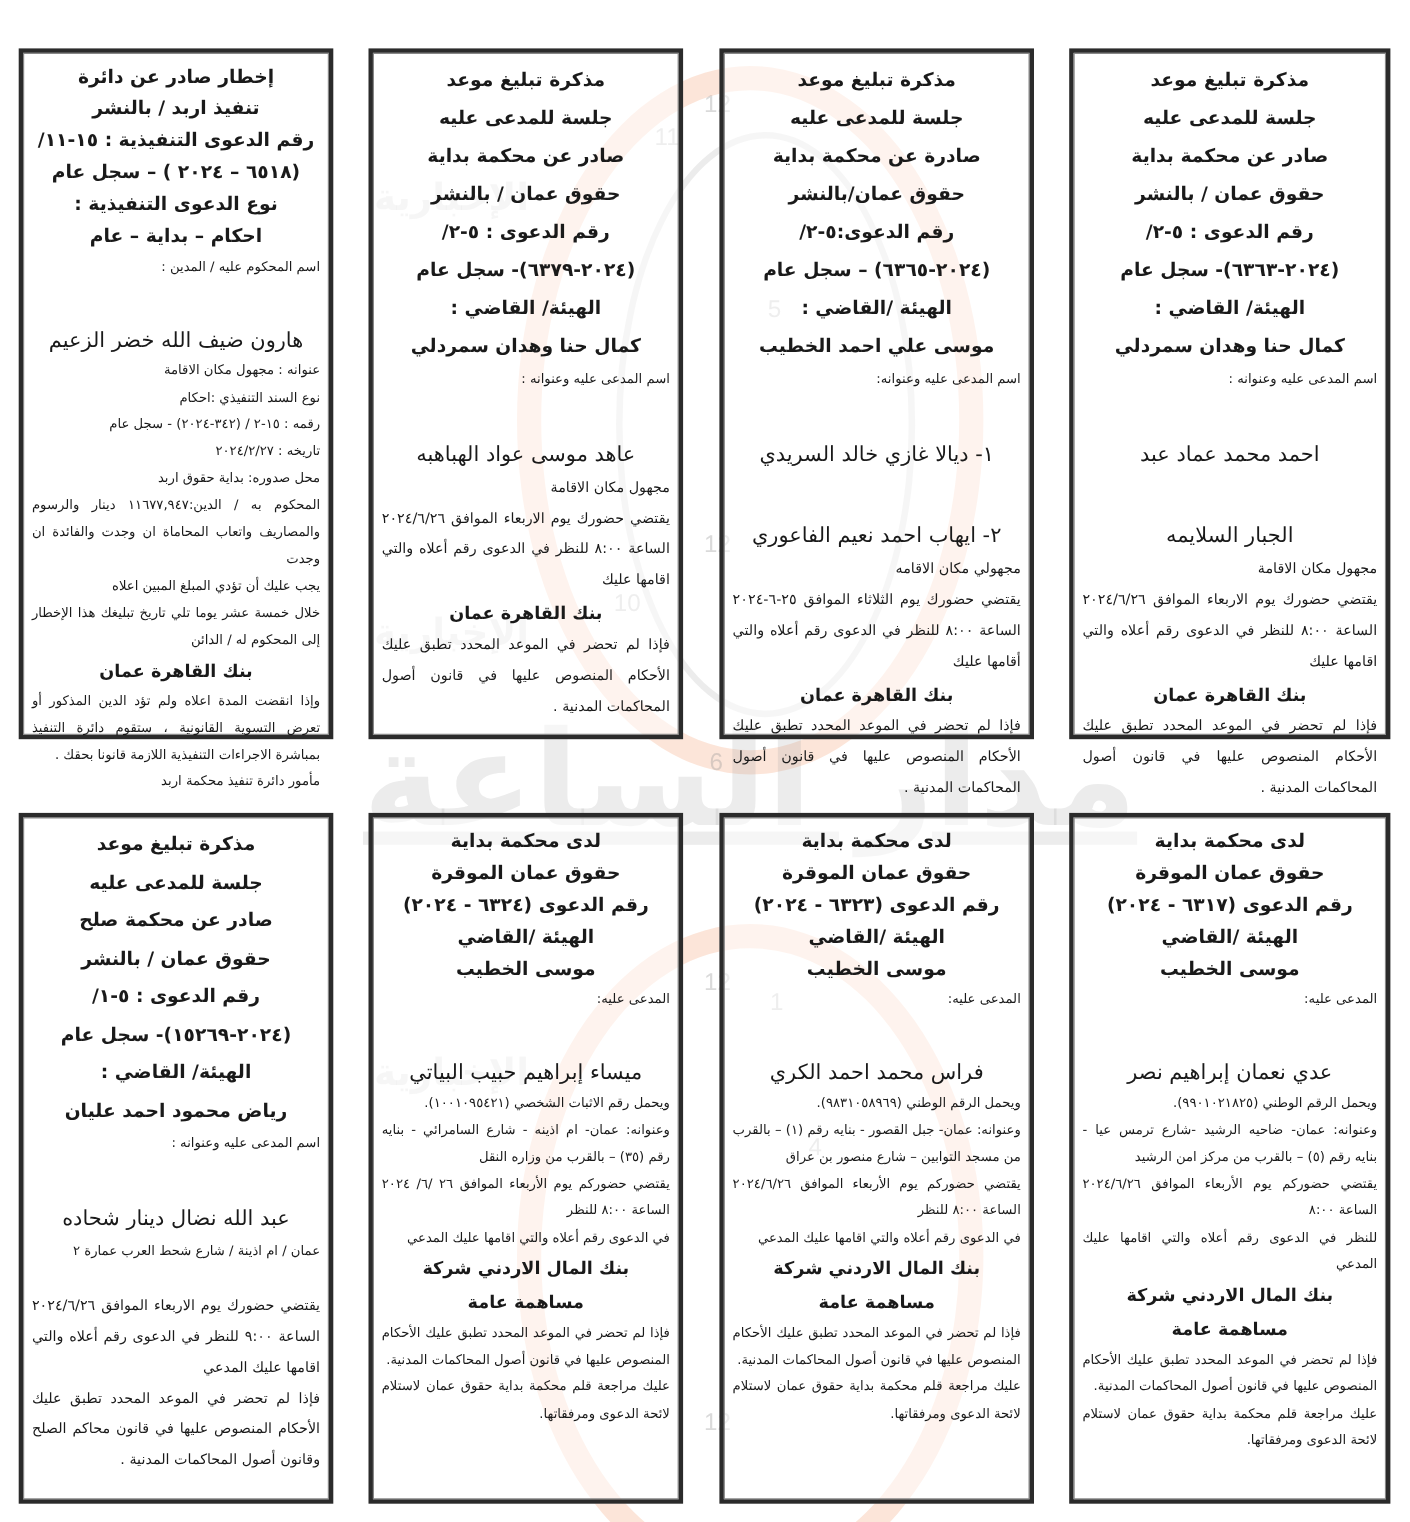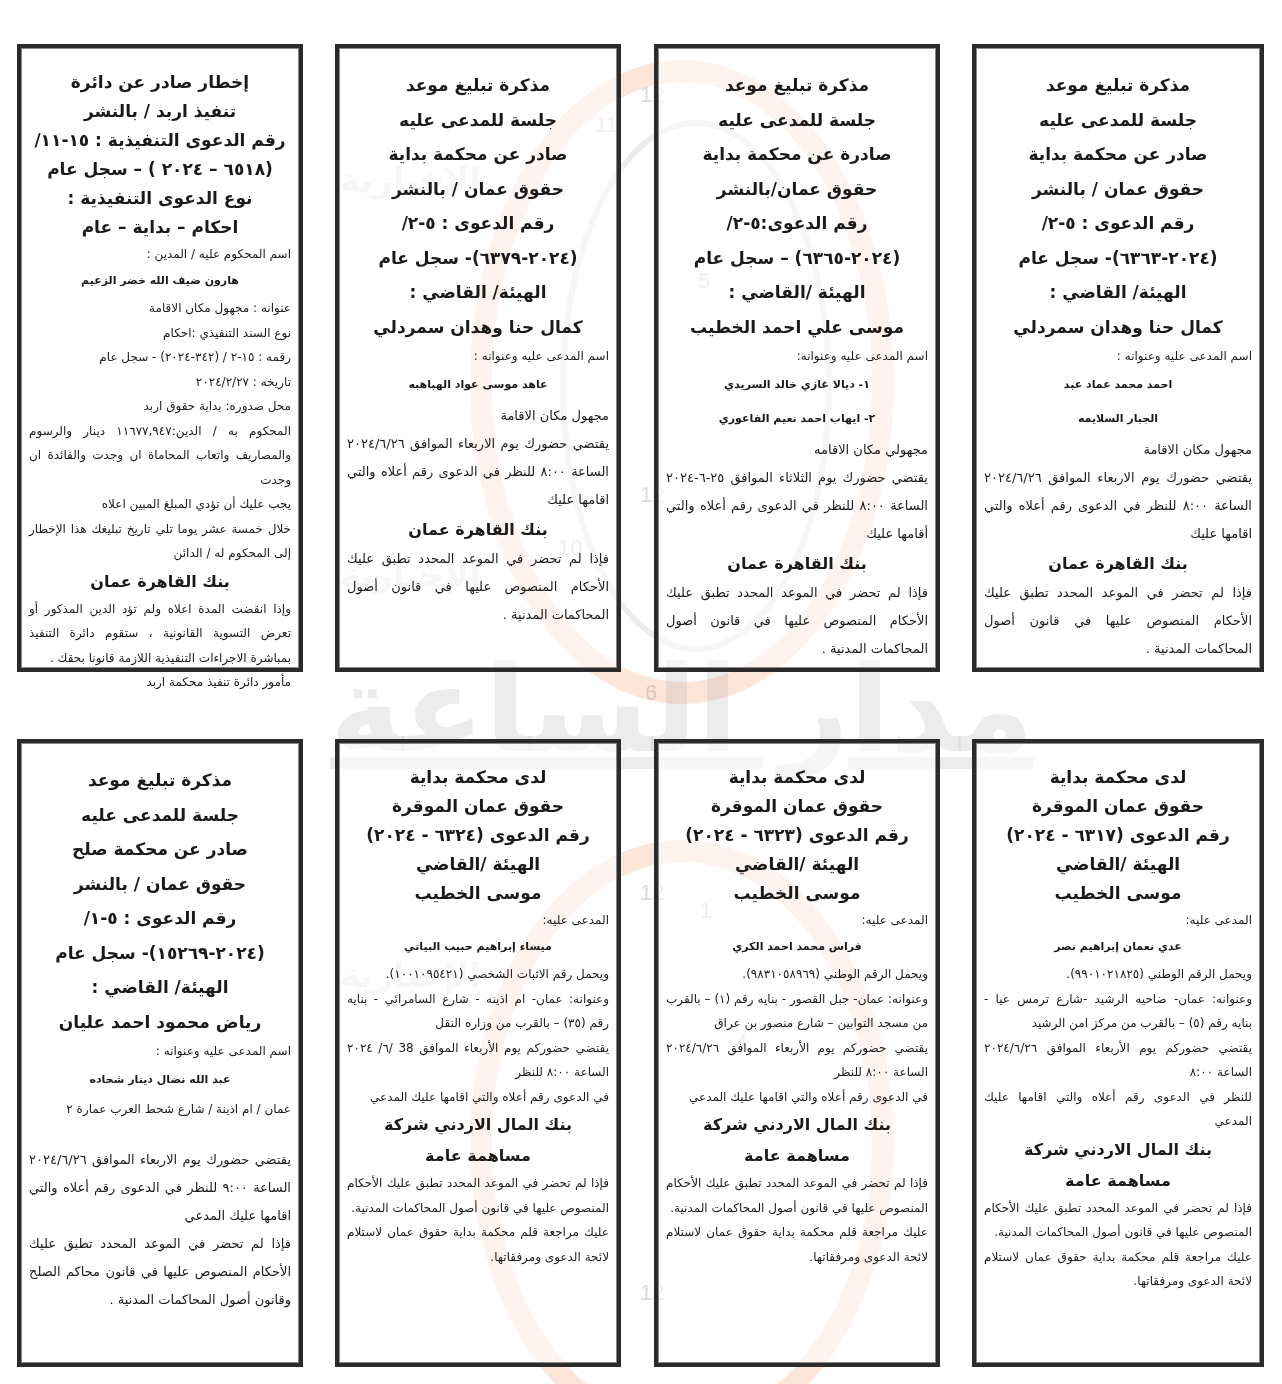--- a/index.html
+++ b/index.html
@@ -14,28 +14,28 @@
   .wm-inner { border-radius:50%; border:6px solid rgba(150,150,150,0.18); }
   .wm-text { color:rgba(170,170,170,0.22); font-weight:bold; white-space:nowrap; }
   .wm-num { color:rgba(150,150,150,0.35); font-family:"Liberation Sans", sans-serif; font-size:22px; }
 
   .notice {
     position:absolute; z-index:1;
     border:4px solid #2b2b2b;
     box-shadow: inset 0 0 0 1px #888;
     background:rgba(255,255,255,0.55);
     box-sizing:border-box;
-    padding:20px 8px 6px 8px;
+    padding:8px 8px 6px 8px;
     direction:rtl;
     display:flex; flex-direction:column;
   }
   .hd { text-align:center; font-weight:bold; font-size:17px; line-height:34.5px; margin:0; }
   .hd.tight { line-height:29px; }
   .lbl { font-size:12px; line-height:24px; text-align:right; }
-  .nm { text-align:center; font-weight:bold; font-size:11px; line-height:34px; }
+  .nm { text-align:center; font-weight:normal; font-size:19px; line-height:34px;margin-top:40px; }
   .nm.tight { line-height:30px; }
   .tx { font-size:13px; line-height:28px; text-align:justify; text-align-last:right; }
   .tx.sm { font-size:12px; line-height:24.5px; }
   .bank { text-align:center; font-weight:bold; font-size:16px; line-height:31px; }
 </style>
 </head>
 <body>
 
 <div class="wm wm-ring" style="left:470px; top:60px; width:380px; height:600px;"></div>
 <div class="wm wm-inner" style="left:560px; top:120px; width:260px; height:520px;"></div>
@@ -169,21 +169,21 @@
 <div class="notice" style="left:335px; top:739px; width:286px; height:628px;">
   <div class="hd tight">لدى محكمة بداية</div>
   <div class="hd tight">حقوق عمان الموقرة</div>
   <div class="hd tight">رقم الدعوى (٦٣٢٤ - ٢٠٢٤)</div>
   <div class="hd tight">الهيئة /القاضي</div>
   <div class="hd tight">موسى الخطيب</div>
   <div class="lbl">المدعى عليه:</div>
   <div class="nm tight">ميساء إبراهيم حبيب البياتي</div>
   <div class="tx sm">ويحمل رقم الاثبات الشخصي (١٠٠١٠٩٥٤٢١).</div>
   <div class="tx sm">وعنوانه: عمان- ام اذينه - شارع السامرائي - بنايه رقم (٣٥) – بالقرب من وزاره النقل</div>
-  <div class="tx sm">يقتضي حضوركم يوم الأربعاء الموافق 38 /٦/ ٢٠٢٤ الساعة ٨:٠٠ للنظر</div>
+  <div class="tx sm">يقتضي حضوركم يوم الأربعاء الموافق ٢٦ /٦/ ٢٠٢٤ الساعة ٨:٠٠ للنظر</div>
   <div class="tx sm">في الدعوى رقم أعلاه والتي اقامها عليك المدعي</div>
   <div class="bank">بنك المال الاردني شركة</div>
   <div class="bank">مساهمة عامة</div>
   <div class="tx sm">فإذا لم تحضر في الموعد المحدد تطبق عليك الأحكام المنصوص عليها في قانون أصول المحاكمات المدنية.</div>
   <div class="tx sm">عليك مراجعة قلم محكمة بداية حقوق عمان لاستلام لائحة الدعوى ومرفقاتها.</div>
 </div>
 
 <div class="notice" style="left:17px; top:739px; width:286px; height:628px;">
   <div class="hd">مذكرة تبليغ موعد</div>
   <div class="hd">جلسة للمدعى عليه</div>

